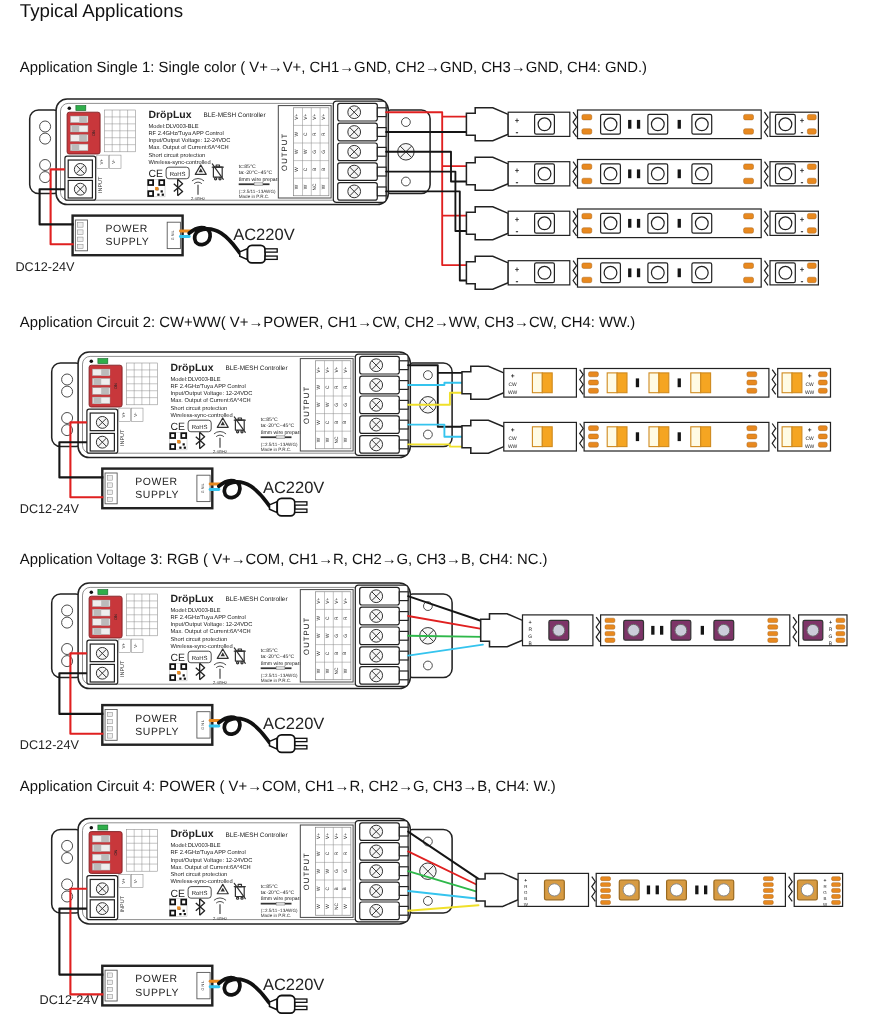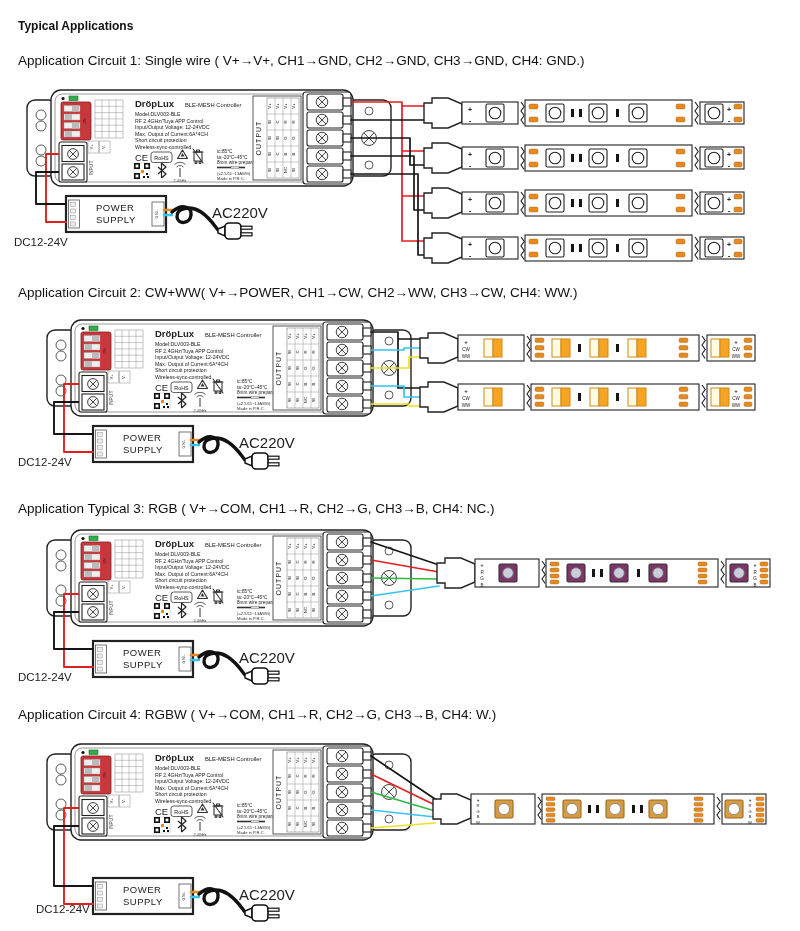--- a/index.html
+++ b/index.html
@@ -1,17 +1,17 @@
 <!DOCTYPE html>
 <html style="--wire_red: #e02020; --wire_black: #151515; --wire_cyan: #35c4ee; --wire_yellow: #f0e02a; --wire_green: #2eb84a; --pad_orange: #e8891f; --dip_red: #c8373b; --led_indicator_green: #2fae4a; --ww_amber: #f5a522; --rgb_led_magenta: #7d3468; --rgbw_led_amber: #d79b43;"><head>
 <meta charset="utf-8">
 <style>
   html,body{margin:0;padding:0;background:#fff;}
   body{width:800px;height:931px;position:relative;font-family:"Liberation Sans",sans-serif;overflow:hidden;}
-  .page-title{position:absolute;left:18px;top:19px;font-size:12px;font-weight:bold;color:#111;white-space:nowrap;}
+  .page-title{position:absolute;left:18px;top:0;font-size:17px;font-weight:normal;color:#111;white-space:nowrap;}
   .heading{position:absolute;left:18px;font-size:13.5px;color:#111;white-space:nowrap;}
   #h1{top:53px} #h2{top:285px} #h3{top:501px} #h4{top:707px}
   svg text{font-family:"Liberation Sans",sans-serif;fill:#222;}
   .ol{fill:#fff;stroke:#222;stroke-width:1.4;}
   .ol2{fill:#fff;stroke:#222;stroke-width:1.1;}
   .thin{fill:none;stroke:#555;stroke-width:.6;}
   .grid{stroke:#888;stroke-width:.45;}
   .wire{fill:none;stroke-width:1.7;stroke-linejoin:round;stroke-linecap:round;}
   .wire2{fill:none;stroke-width:1.9;stroke-linejoin:round;}
   .wr{stroke:var(--wire_red)} .wb{stroke:var(--wire_black)} .wc{stroke:var(--wire_cyan)}
@@ -25,24 +25,24 @@
   .stub-c{stroke:var(--wire_cyan);stroke-width:2.6;stroke-linecap:round;}
   .ic{fill:none;stroke:#333;stroke-width:1.1;stroke-linejoin:round;stroke-linecap:round;}
   .gtx{fill:#333;}
 </style>
 </head>
 <body>
 
 
 
 <div class="page-title">Typical Applications</div>
-<div class="heading" id="h1">Application Circuit 1: Single wire ( V+→V+, CH1→GND, CH2→GND, CH3→GND, CH4: GND.)</div>
+<div class="heading" id="h1">Application Single 1: Single color ( V+→V+, CH1→GND, CH2→GND, CH3→GND, CH4: GND.)</div>
 <div class="heading" id="h2">Application Circuit 2: CW+WW( V+→POWER, CH1→CW, CH2→WW, CH3→CW, CH4: WW.)</div>
-<div class="heading" id="h3">Application Typical 3: RGB ( V+→COM, CH1→R, CH2→G, CH3→B, CH4: NC.)</div>
-<div class="heading" id="h4">Application Circuit 4: RGBW ( V+→COM, CH1→R, CH2→G, CH3→B, CH4: W.)</div>
+<div class="heading" id="h3">Application Voltage 3: RGB ( V+→COM, CH1→R, CH2→G, CH3→B, CH4: NC.)</div>
+<div class="heading" id="h4">Application Circuit 4: POWER ( V+→COM, CH1→R, CH2→G, CH3→B, CH4: W.)</div>
 
 <svg width="800" height="931" viewBox="0 0 800 931">
 <defs>
 
   <g id="led-s">
     <rect x="0" y="0" width="18" height="18" rx="1.5" class="ol2"></rect>
     <circle cx="9" cy="9" r="5.8" fill="#fff" stroke="#222" stroke-width="1.1"></circle>
   </g>
   <g id="led-cw">
     <rect x="0" y="0" width="9" height="18" fill="#fffbe4" stroke="#cf8a1f" stroke-width="1"></rect>

